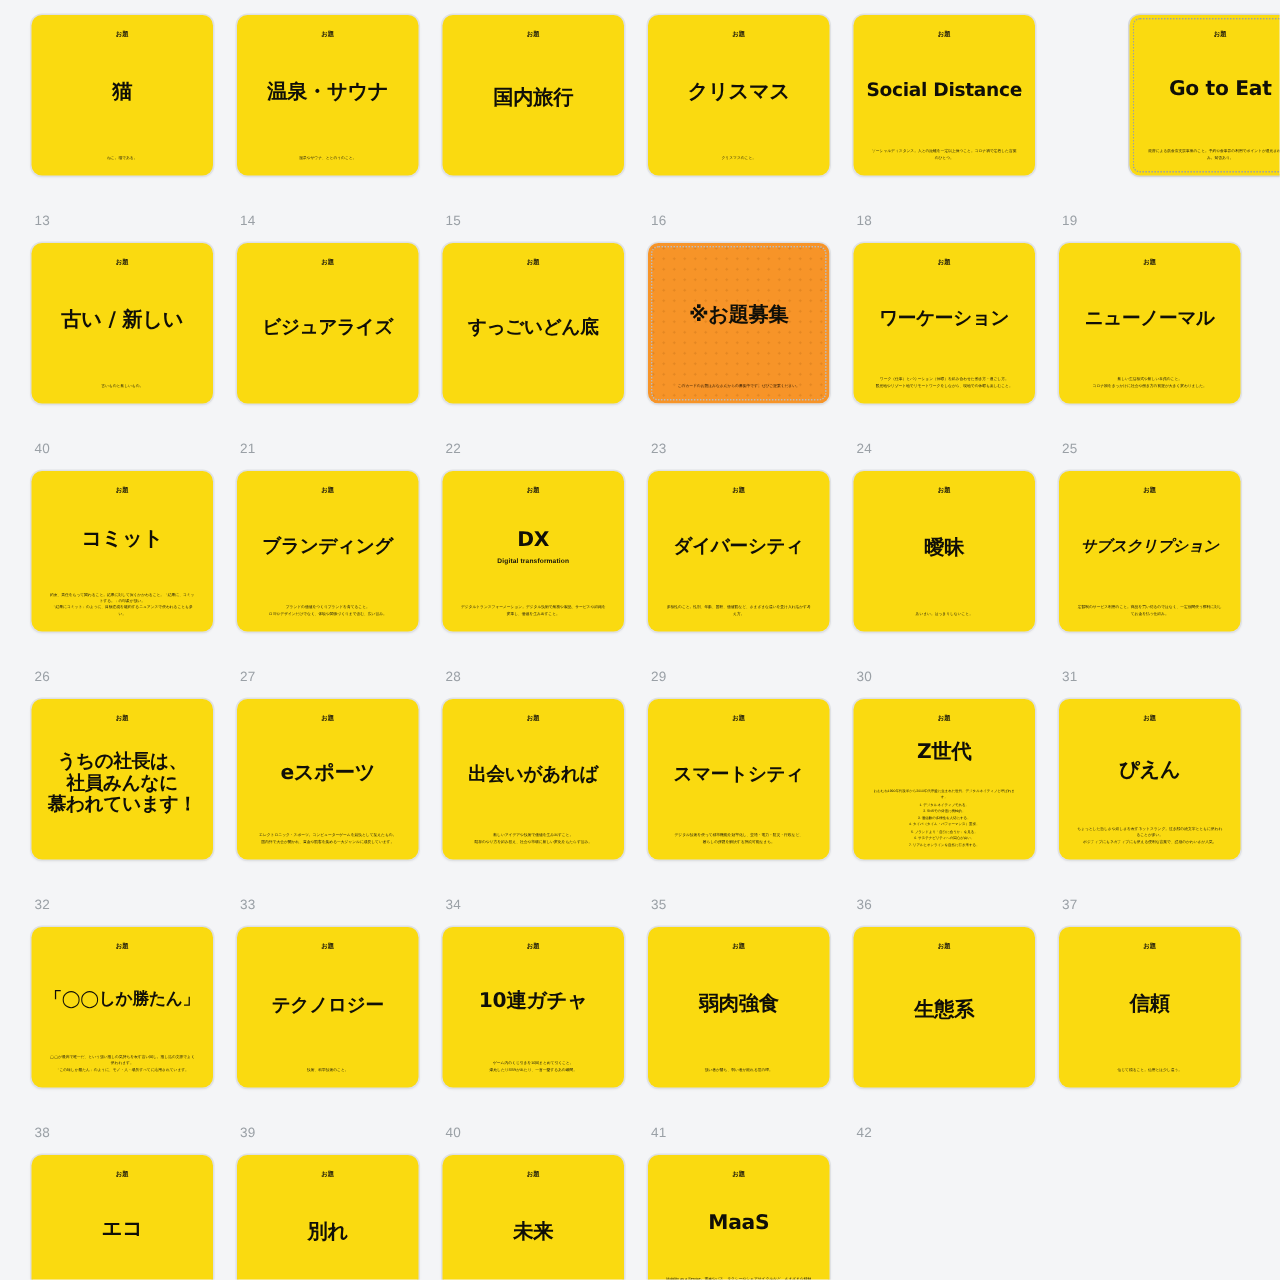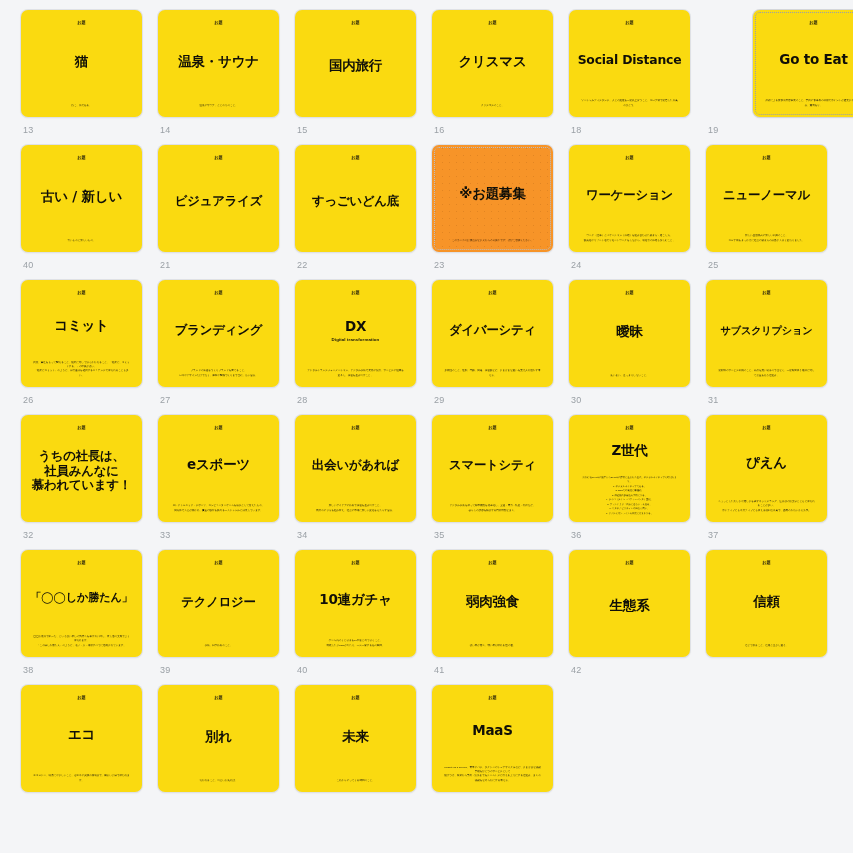--- a/index.html
+++ b/index.html
@@ -91,21 +91,21 @@
     color: #100f08;
     text-align: center;
     letter-spacing: -0.2px;
     white-space: pre-line;
     width: 100%;
     word-break: break-word;
   }
 
   .headline.sz-s  { font-size: 11.2px; }
   .headline.sz-m  { font-size: 12.4px; text-align: center; }
-  .headline.sz-xs { font-size: 10.2px; line-height: 1.3; }
+  .headline.sz-xs { font-size: 10.2px; line-height: 1.3; font-style: italic; }
 
   .subhead {
     font-size: 4.4px;
     font-weight: 700;
     line-height: 1.2;
     color: #15130c;
     text-align: center;
     margin-top: 2px;
     letter-spacing: .1px;
   }
@@ -130,21 +130,21 @@
     font-size: 2.3px;
     line-height: 1.95;
     margin-bottom: 1px;
   }
 
   
   .index {
     font-size: 9px;
     color: #9aa0a6;
     font-weight: 400;
-    padding: 9px 0 10px 2px;
+    padding: 26px 0 10px 2px;
     letter-spacing: .2px;
     line-height: 1;
   }
 </style>
 </head>
 <body>
 
 <div id="grid">
     <div class="cell">
       <div class="card">

